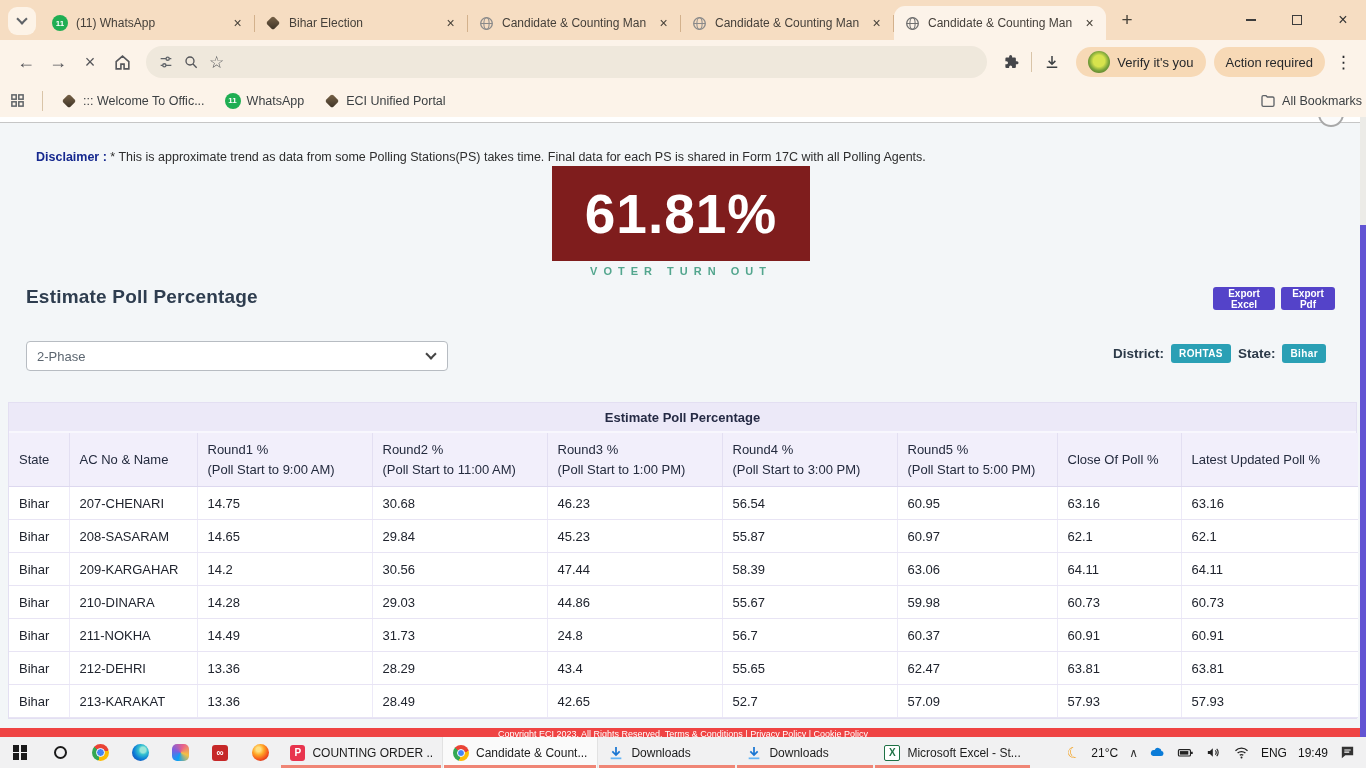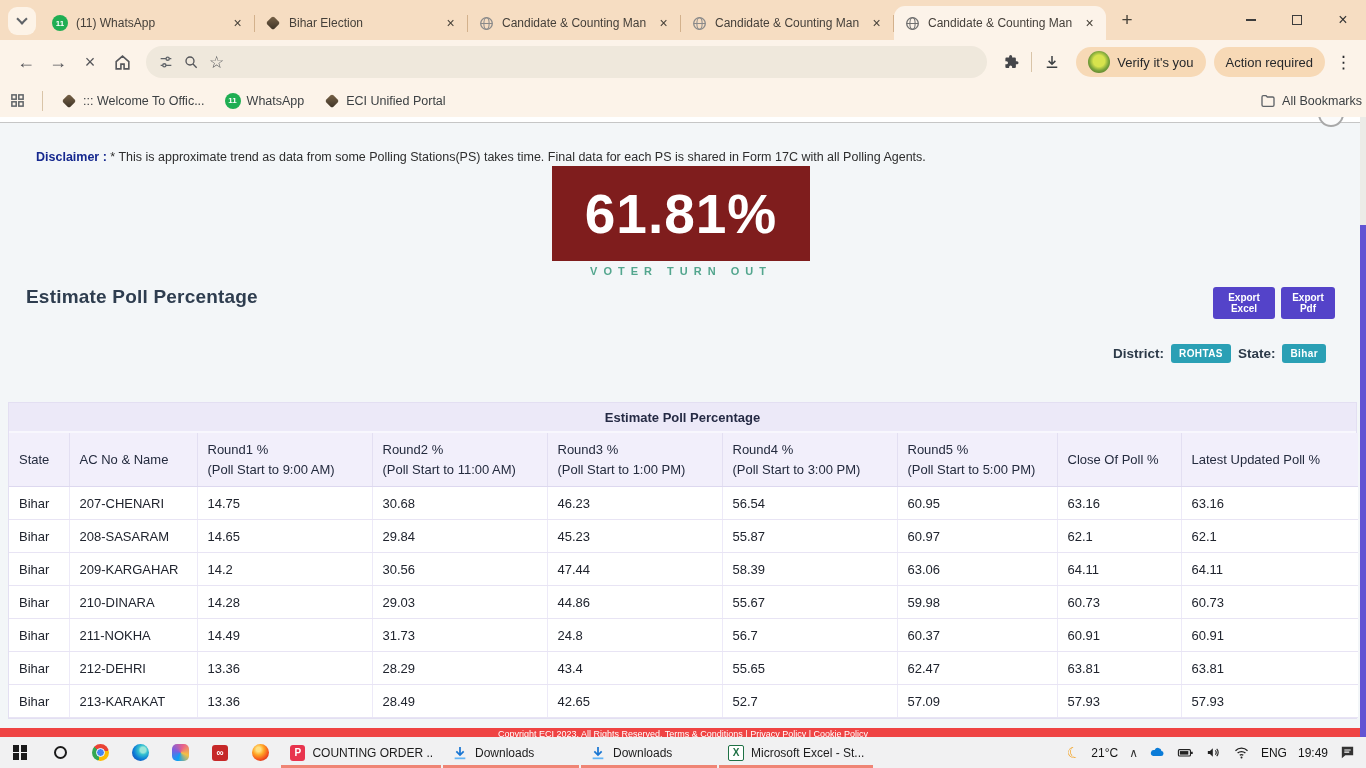--- a/index.html
+++ b/index.html
@@ -67,21 +67,21 @@
     border-radius:50%; border:2px solid #a8a8a8; background:#fbfbfb; }
   .disclaimer { position:absolute; left:36px; top:33px; font-size:12.5px; color:#2d2d2d; }
   .disclaimer b { color:#16298f; font-weight:700; }
   .turnout-box { position:absolute; left:552px; top:49px; width:258px; height:95px;
     background:#7f1d1d; color:#fff; display:flex; align-items:center; justify-content:center;
     font-size:55px; font-weight:700; letter-spacing:1px; }
   .turnout-caption { position:absolute; left:552px; top:148px; width:258px; text-align:center;
     font-size:11px; font-weight:700; letter-spacing:6px; color:#53a68e; }
   .section-title { position:absolute; left:26px; top:169px; font-size:19px; font-weight:700;
     color:#2e3d4f; letter-spacing:.2px; }
-  .btn-export { position:absolute; top:170px; height:32px; background:#5443c9; color:#fff;
+  .btn-export { position:absolute; top:170px; height:23px; background:#5443c9; color:#fff;
     font-size:10px; font-weight:700; border:none; border-radius:3px; display:flex;
     align-items:center; justify-content:center; padding:0 6px; font-family:inherit; }
   .btn-excel { left:1213px; width:62px; }
   .btn-pdf { left:1281px; width:54px; }
   .select-wrap { position:absolute; left:26px; top:224px; width:422px; height:30px; }
   .select-wrap select { width:100%; height:100%; border:1px solid #b7bcc2; border-radius:4px;
     background:#fff; color:#5c6670; font-size:13px; padding:0 26px 0 10px; appearance:none;
     -webkit-appearance:none; font-family:inherit; }
   .select-chev { position:absolute; right:13px; top:9px; width:8px; height:8px;
     border-right:2px solid #444; border-bottom:2px solid #444; transform:rotate(45deg);
@@ -307,20 +307,24 @@
     <span>* This is approximate trend as data from some Polling Stations(PS) takes time. Final data for each PS is shared in Form 17C with all Polling Agents.</span>
   </div>
 
   <div class="turnout-box">61.81%</div>
   <div class="turnout-caption">VOTER TURN OUT</div>
 
   <div class="section-title">Estimate Poll Percentage</div>
   <button class="btn-export btn-excel">Export Excel</button>
   <button class="btn-export btn-pdf">Export Pdf</button>
 
+  <div class="select-wrap">
+    <select id="phase-select"><option>2-Phase</option></select>
+    <span class="select-chev"></span>
+  </div>
 
   <div class="filters">
     <span class="flabel">District:</span>
     <span class="badge">ROHTAS</span>
     <span class="flabel">State:</span>
     <span class="badge">Bihar</span>
   </div>
 
   <div class="table-wrap">
     <div class="table-caption">Estimate Poll Percentage</div>
@@ -484,20 +488,24 @@
       <span class="ic-acrobat">∞</span>
     </div>
   <div class="tb-ico">
       <span class="ic-firefox"></span>
     </div>
 
   <div class="tb-app">
     <span class="ic-wps">P</span>
     <span class="lbl">COUNTING ORDER ...</span>
   </div>
+  <div class="tb-app active">
+    <span class="ic-chrome small"></span>
+    <span class="lbl">Candidate &amp; Count...</span>
+  </div>
   <div class="tb-app">
     <svg viewBox="0 0 24 24" width="16" height="16" fill="none" stroke="#1976d2" stroke-width="2.6">
         <path d="M12 3v11M6.5 9.5 12 15l5.5-5.5"></path>
         <path d="M4 20h16" stroke="#64b5f6"></path>
       </svg>
     <span class="lbl">Downloads</span>
   </div>
   <div class="tb-app">
     <svg viewBox="0 0 24 24" width="16" height="16" fill="none" stroke="#1976d2" stroke-width="2.6">
         <path d="M12 3v11M6.5 9.5 12 15l5.5-5.5"></path>

